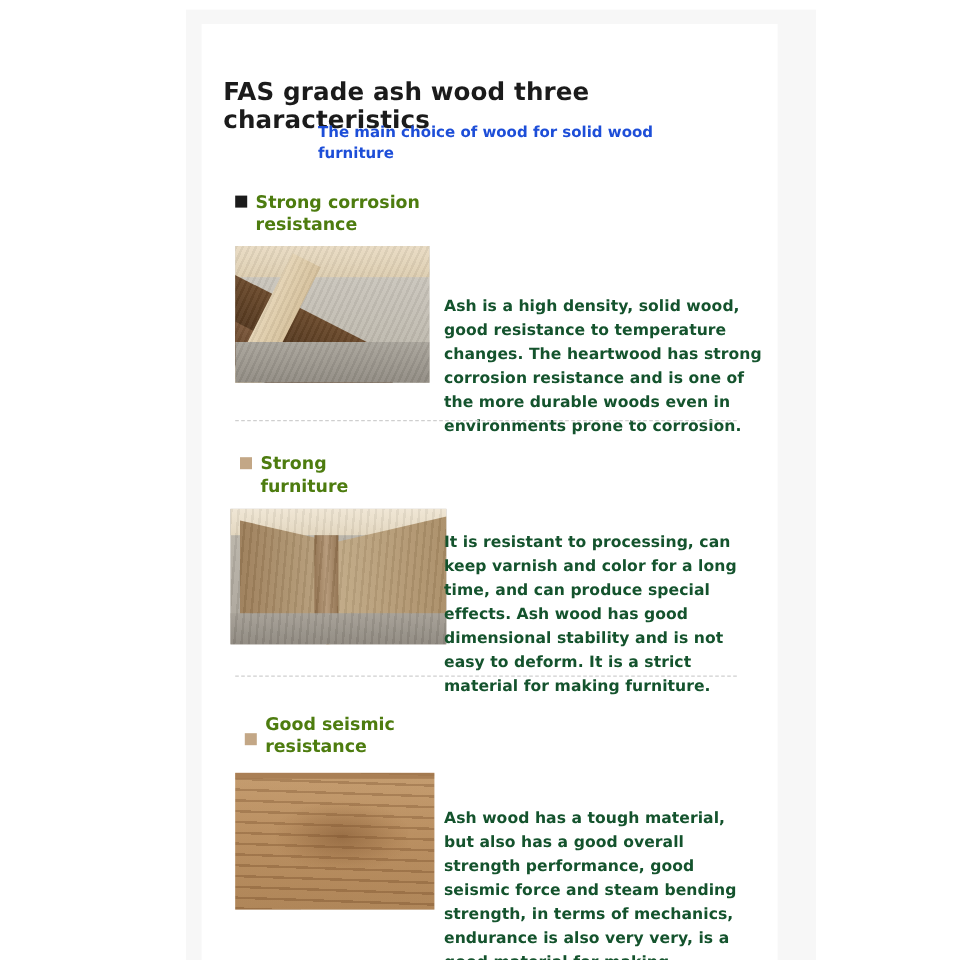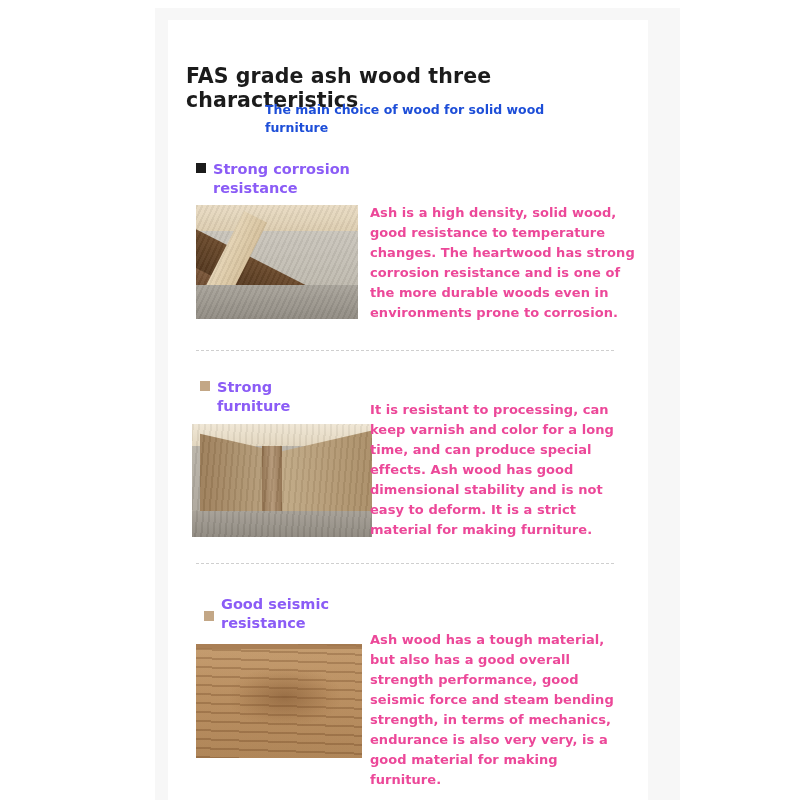--- a/index.html
+++ b/index.html
@@ -67,37 +67,38 @@
     height: 10px;
     margin-top: 3px;
     margin-right: 7px;
     flex: 0 0 auto;
   }
   .bullet.dark { background: #1b1b1b; }
   .bullet.tan  { background: #c3a786; }
   .sec-title {
     font-size: 14.5px;
     font-weight: bold;
-    color: #8b5cf6;
+    color: #4d7c0f;
     line-height: 19px;
     max-width: 150px;
   }
 
   .photo {
     position: absolute;
     overflow: hidden;
   }
 
   .body-text {
     position: absolute;
     font-size: 13px;
     font-weight: bold;
-    color: #ec4899;
+    color: #14532d;
     line-height: 20px;
     letter-spacing: 0.05px;
+    margin-top: 43px;
   }
 
   .divider {
     position: absolute;
     border-top: 1px dashed #cfcfcf;
     height: 0;
   }
 
   
   .p1 { background: linear-gradient(180deg,#cfcbc2 0%,#b9b3a7 100%); }

